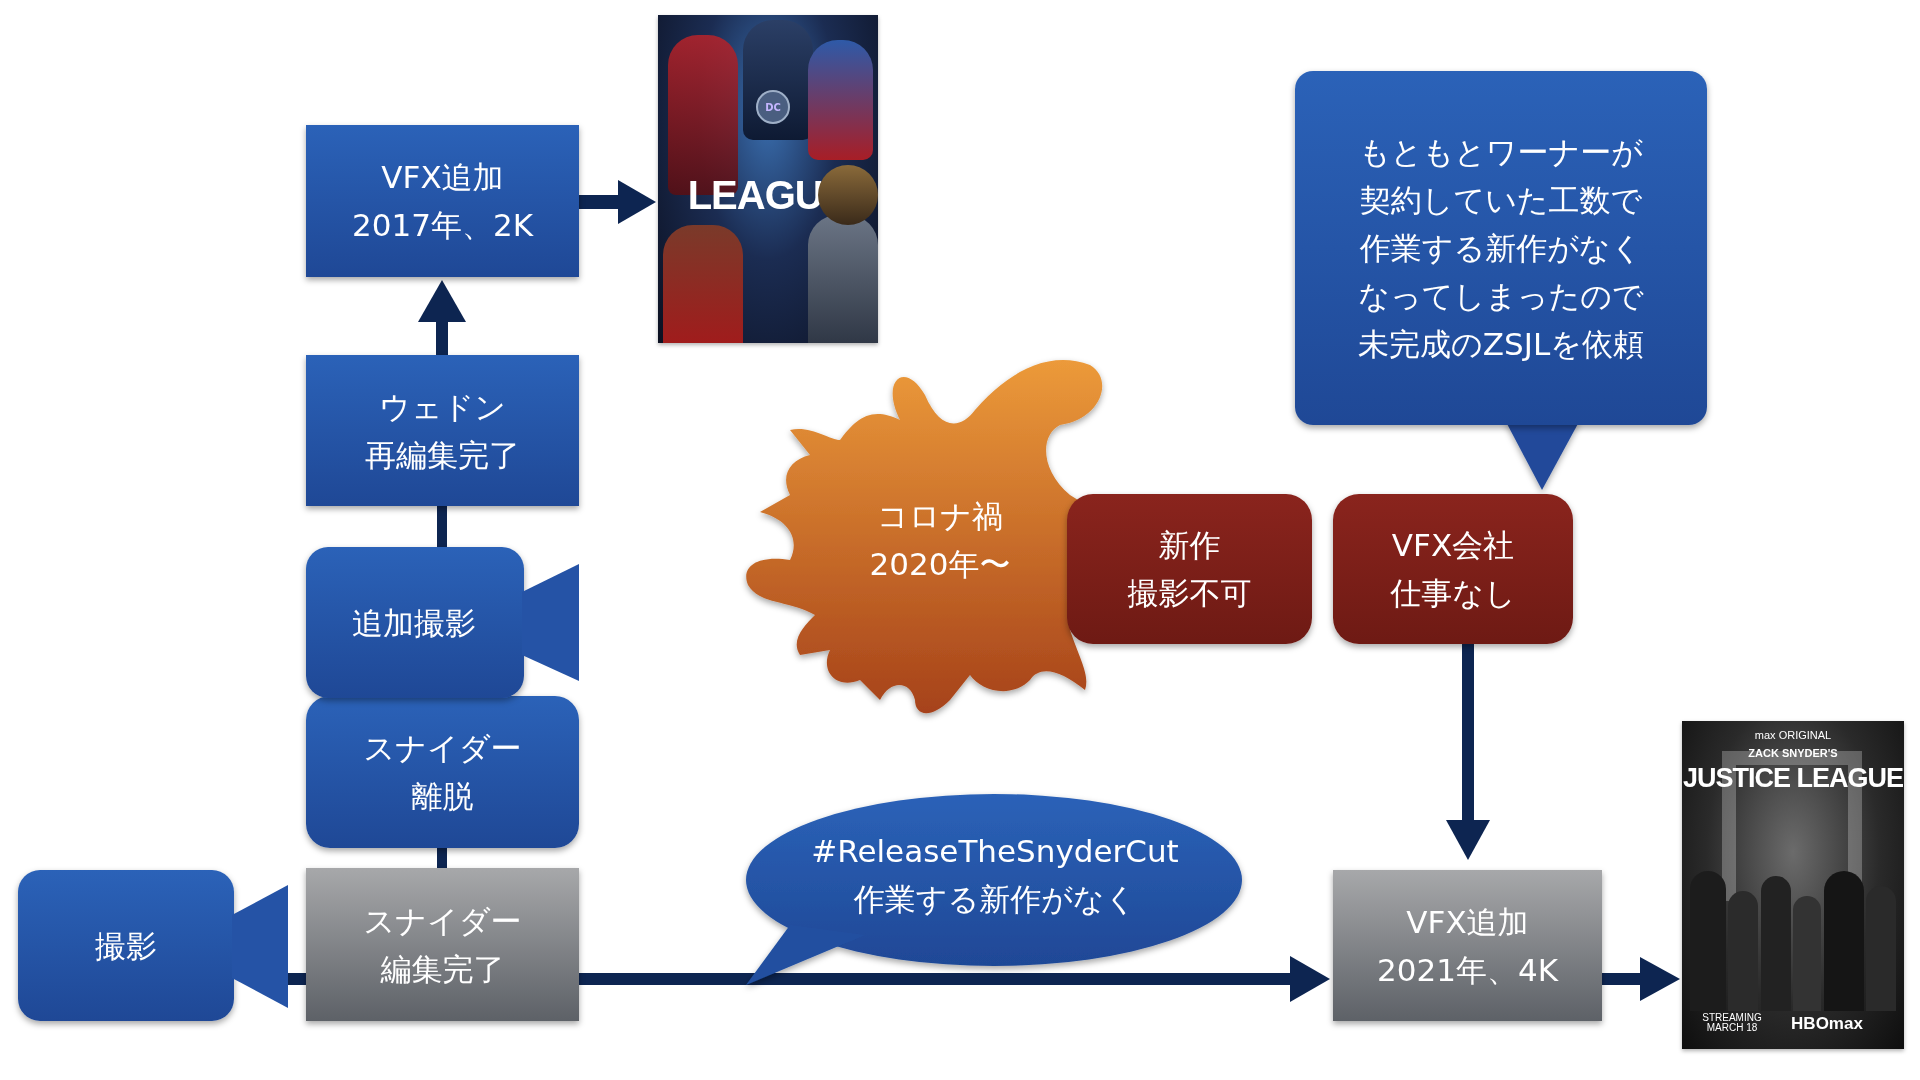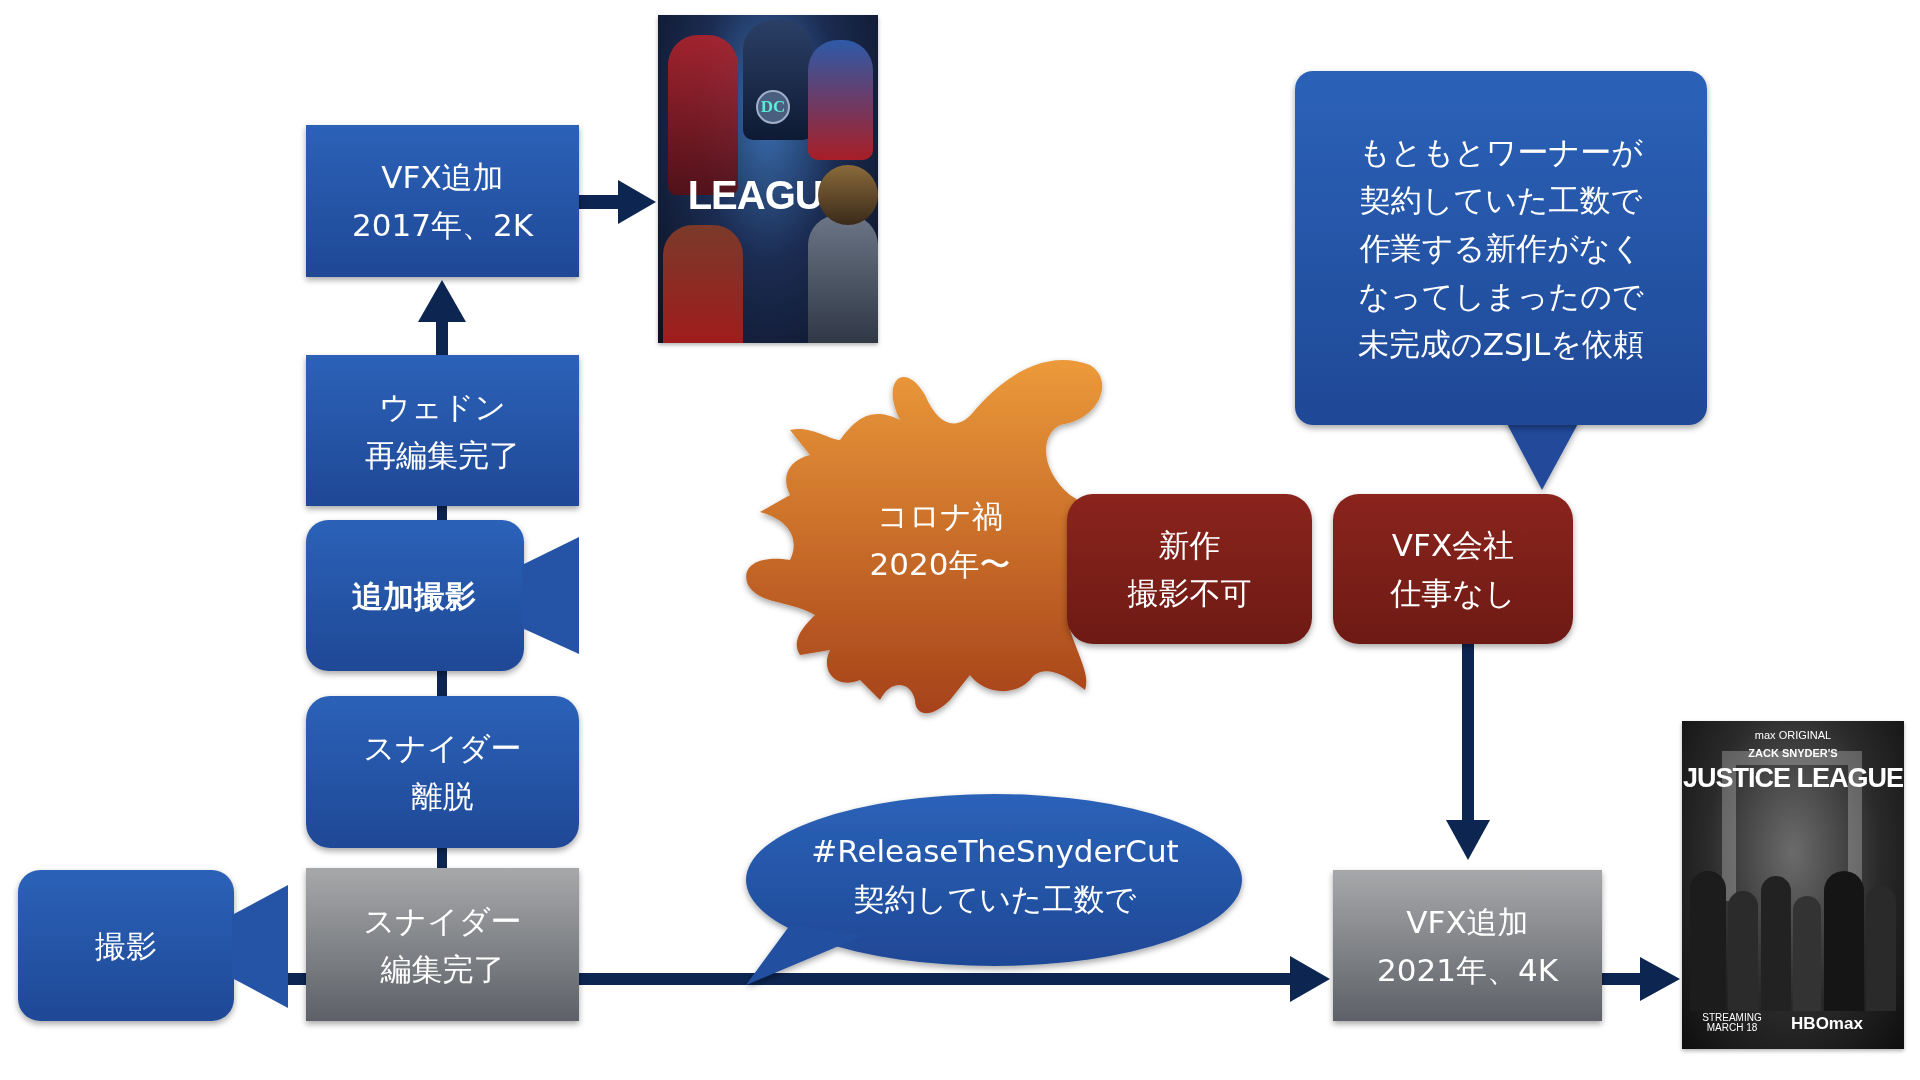--- a/index.html
+++ b/index.html
@@ -78,39 +78,39 @@
   </svg>
   <div class="node" style="left:0;top:0;width:216px;height:151px;box-shadow:none;background:none;">撮影</div>
 </div>
 
 <div class="node gray lines" style="left:306px;top:868px;width:273px;height:153px;">スナイダー
 編集完了</div>
 
 <div class="node blue rounded lines" style="left:306px;top:696px;width:273px;height:152px;">スナイダー
 離脱</div>
 
-<div style="position:absolute;left:306px;top:520px;width:239px;height:151px;font-weight:bold;">
+<div style="position:absolute;left:306px;top:547px;width:239px;height:151px;">
   <div class="cam-body blue" style="left:0;top:0;width:218px;height:151px;"></div>
   <svg class="overlay" width="273" height="151">
     <polygon points="216,45 273,17 273,134 216,108" fill="#2553a6"></polygon>
   </svg>
   <div class="node" style="left:0;top:0;width:218px;height:151px;box-shadow:none;background:none;justify-content:flex-start;padding-left:46px;box-sizing:border-box;">追加撮影</div>
 </div>
 
 <div class="node blue lines" style="left:306px;top:355px;width:273px;height:151px;">ウェドン
 再編集完了</div>
 
 <div class="node blue lines" style="left:306px;top:125px;width:273px;height:152px;">VFX追加
 2017年、2K</div>
 
 <div class="poster" style="left:658px;top:15px;width:220px;height:328px;background:radial-gradient(ellipse at 50% 30%,#3a6fb0 0%,#1b2c52 45%,#0b1020 100%);">
   <div style="position:absolute;left:10px;top:20px;width:70px;height:160px;background:linear-gradient(#b8232a,#5a0e12);border-radius:30px 30px 8px 8px;opacity:0.85;"></div>
   <div style="position:absolute;left:85px;top:5px;width:70px;height:120px;background:linear-gradient(#2b3f66,#0e1a33);border-radius:30px 30px 10px 10px;"></div>
   <div style="position:absolute;left:150px;top:25px;width:65px;height:120px;background:linear-gradient(#2e5aa8,#a81e26);border-radius:30px 30px 10px 10px;"></div>
-  <div style="position:absolute;left:98px;top:75px;width:30px;height:30px;border-radius:50%;background:#4a5e80;border:2px solid #9fb0c8;color:#5eead4;font-size:17px;font-weight:bold;display:flex;align-items:center;justify-content:center;font-family:Liberation Serif, serif;">DC</div>
+  <div style="position:absolute;left:98px;top:75px;width:30px;height:30px;border-radius:50%;background:#4a5e80;border:2px solid #9fb0c8;color:#c4b5fd;font-size:10px;font-weight:bold;display:flex;align-items:center;justify-content:center;">DC</div>
   <div class="t" style="top:160px;font-size:40px;line-height:40px;letter-spacing:-1px;">LEAGUE</div>
   <div style="position:absolute;left:5px;top:210px;width:80px;height:118px;background:linear-gradient(#7a3a2a,#a01c1c);border-radius:30px 30px 0 0;"></div>
   <div style="position:absolute;left:150px;top:200px;width:70px;height:128px;background:linear-gradient(#6b7585,#303846);border-radius:30px 30px 0 0;"></div>
   <div style="position:absolute;left:160px;top:150px;width:60px;height:60px;background:linear-gradient(#8a6a3a,#3a2a1a);border-radius:50%;"></div>
 </div>
 
 <div class="node lines" style="left:820px;top:480px;width:240px;height:120px;background:none;box-shadow:none;">コロナ禍
 2020年〜</div>
 
 <div class="node red lines" style="left:1067px;top:494px;width:245px;height:150px;">新作
@@ -119,21 +119,21 @@
 <div class="node red lines" style="left:1333px;top:494px;width:240px;height:150px;">VFX会社
 仕事なし</div>
 
 <div class="node blue lines" style="left:1295px;top:71px;width:412px;height:354px;border-radius:18px;line-height:48px;">もともとワーナーが
 契約していた工数で
 作業する新作がなく
 なってしまったので
 未完成のZSJLを依頼</div>
 
 <div class="node lines" style="left:760px;top:820px;width:470px;height:110px;background:none;box-shadow:none;">#ReleaseTheSnyderCut
-契約していた工数で</div>
+作業する新作がなく</div>
 
 <div class="node gray lines" style="left:1333px;top:870px;width:269px;height:151px;">VFX追加
 2021年、4K</div>
 
 <div class="poster" style="left:1682px;top:721px;width:222px;height:328px;background:radial-gradient(ellipse at 50% 40%,#6b6b6b 0%,#2a2a2a 55%,#0e0e0e 100%);">
   <div style="position:absolute;left:40px;top:30px;width:140px;height:150px;border:14px solid rgba(200,200,200,0.35);border-bottom:none;box-sizing:border-box;"></div>
   <div class="t" style="top:8px;font-size:11px;font-weight:normal;">max ORIGINAL</div>
   <div class="t" style="top:26px;font-size:11px;">ZACK SNYDER'S</div>
   <div class="t" style="top:42px;font-size:27px;letter-spacing:-1px;">JUSTICE LEAGUE</div>
   <div style="position:absolute;left:8px;top:150px;width:206px;height:140px;display:flex;justify-content:space-between;align-items:flex-end;">

